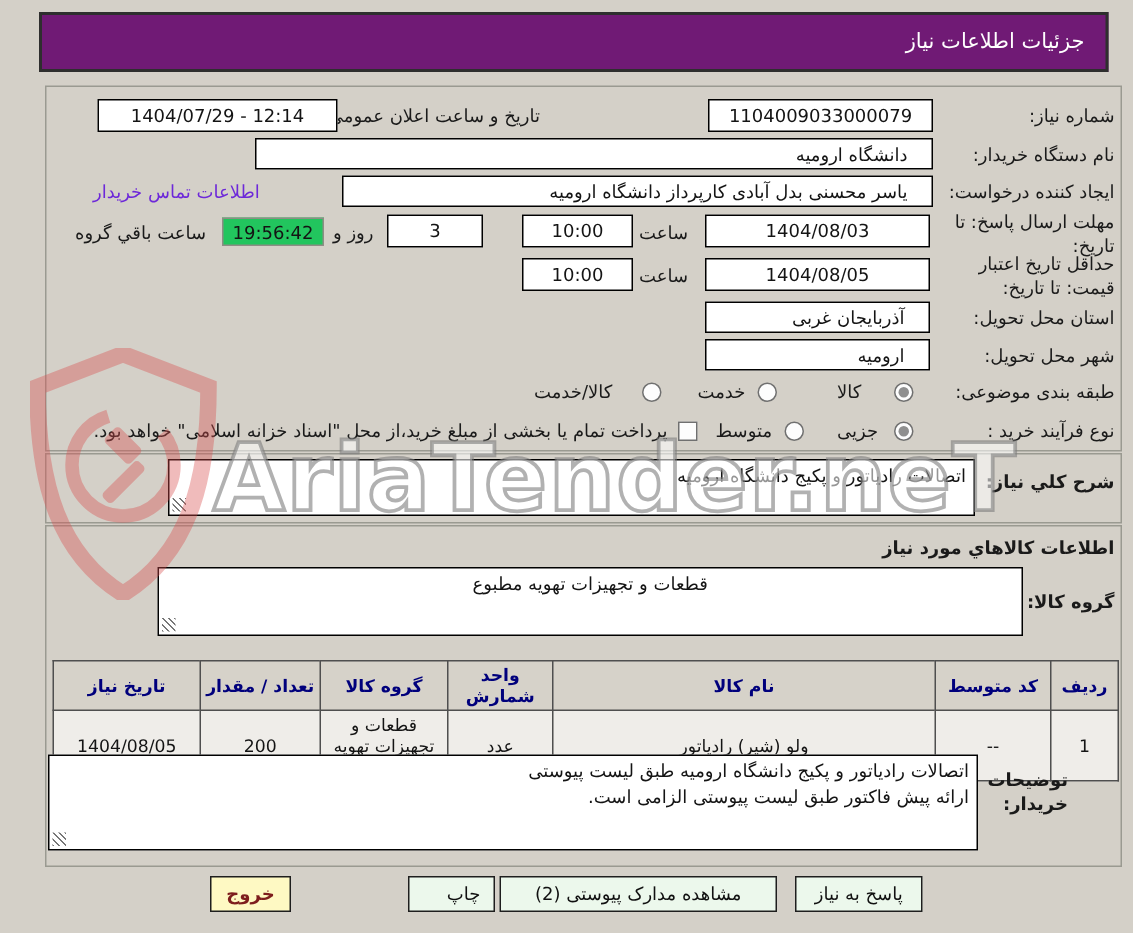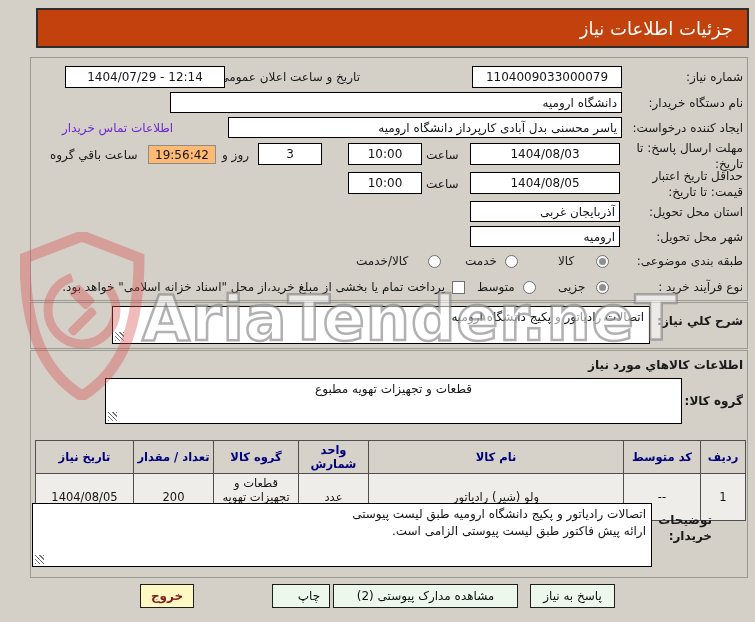--- a/index.html
+++ b/index.html
@@ -4,40 +4,40 @@
 <style>
   html,body{margin:0;padding:0;}
   body{
     width:755px;height:622px;position:relative;overflow:hidden;
     background:#d4d0c8;color:#141414;
     font-family:"DejaVu Sans","Liberation Sans",sans-serif;font-size:12px;
     direction:rtl;
   }
   .abs{position:absolute;box-sizing:border-box;}
   .titlebar{
-    left:36px;top:8px;width:713px;height:40px;background:#c2410c;
-    border:2px solid #2e2e2e;color:#ffffff;font-size:18px;
+    left:26px;top:8px;width:713px;height:40px;background:#701a75;
+    border:2px solid #2e2e2e;color:#ffffff;font-size:14px;
     display:flex;align-items:center;padding:0 14px;
   }
   .section{left:30px;width:718px;border:1px solid #9a9a91;background:transparent;}
   .lbl{white-space:nowrap;color:#1a1a1a;}
   .lbl.wrap{white-space:normal;text-align:right;line-height:1.35;}
   .bold{font-weight:bold;}
   .inputbox{
     background:#ffffff;border:1px solid #000000;display:flex;align-items:center;
-    padding:0 4px;overflow:hidden;white-space:nowrap;
+    padding:0 16px;overflow:hidden;white-space:nowrap;
   }
   .inputbox.center{justify-content:center;}
   .ltr{direction:ltr;}
   .link{color:#6d28d9;cursor:pointer;}
   .radio{width:13px;height:13px;border-radius:50%;border:1px solid #707070;background:#fdfdfd;}
   .radio.checked::after{content:'';display:block;width:7px;height:7px;margin:2px;border-radius:50%;background:#8f8f8f;}
   .checkbox{width:13px;height:13px;border:1px solid #707070;background:#fdfdfd;}
   .countdown{
-    background:#fdba74;border:1px solid #8d8d85;display:flex;align-items:center;justify-content:center;
+    background:#22c55e;border:1px solid #8d8d85;display:flex;align-items:center;justify-content:center;
   }
   .textareabox{
     background:#ffffff;border:1px solid #000000;text-align:right;padding:2px 5px;
     line-height:1.45;overflow:hidden;
   }
   .resize-corner{
     position:absolute;left:2px;bottom:2px;width:9px;height:9px;
     background:repeating-linear-gradient(45deg,#777 0 1px,transparent 1px 3px);
   }
   table.goods{

